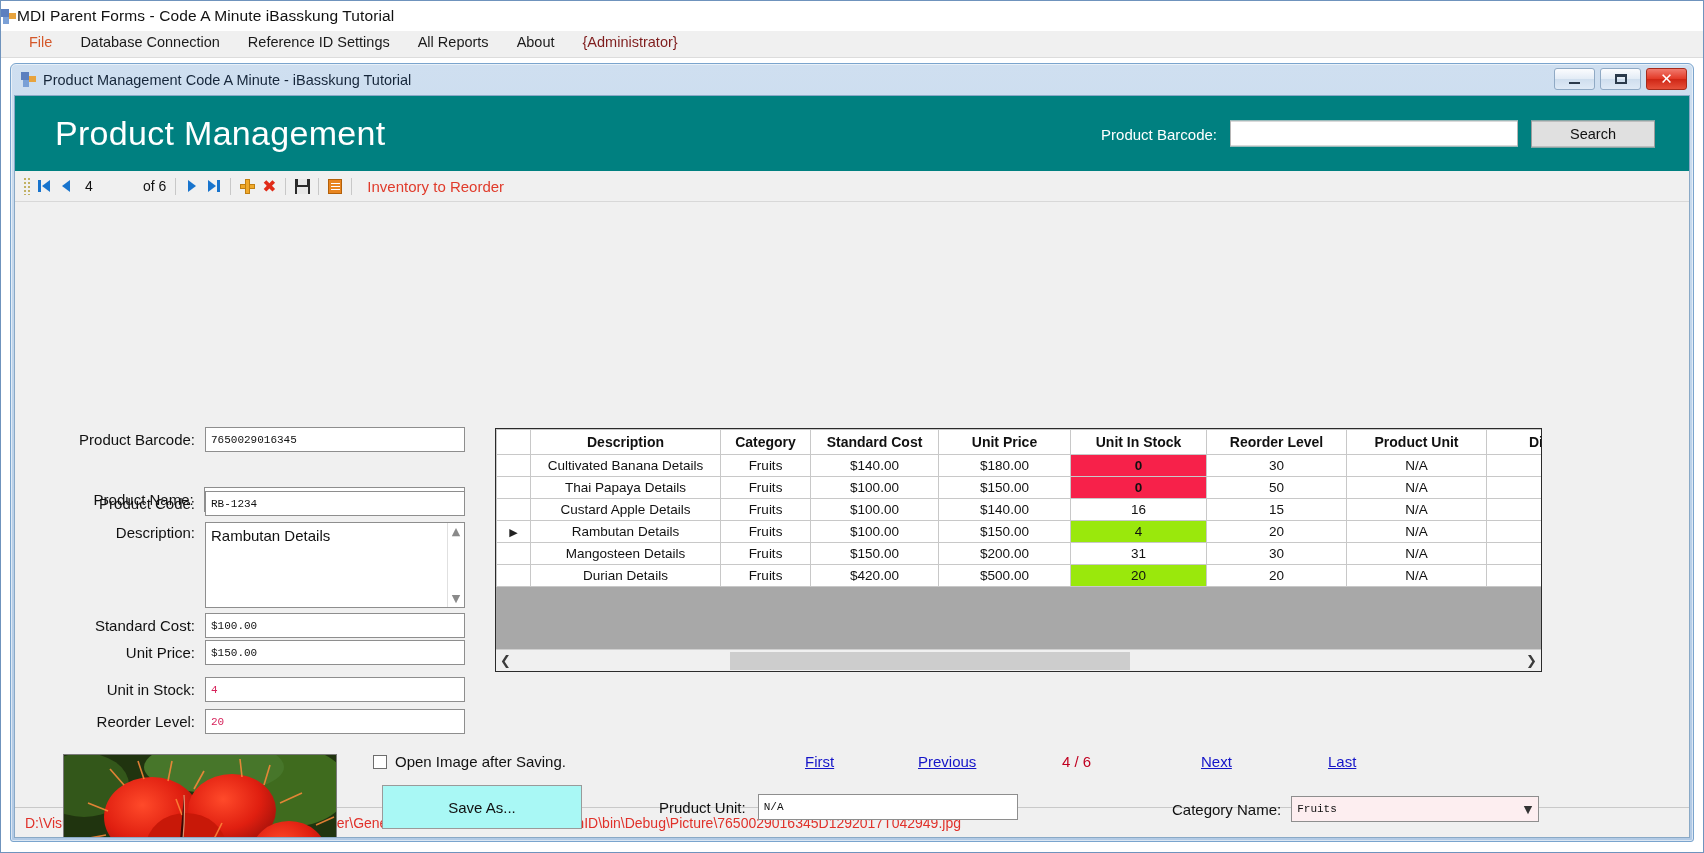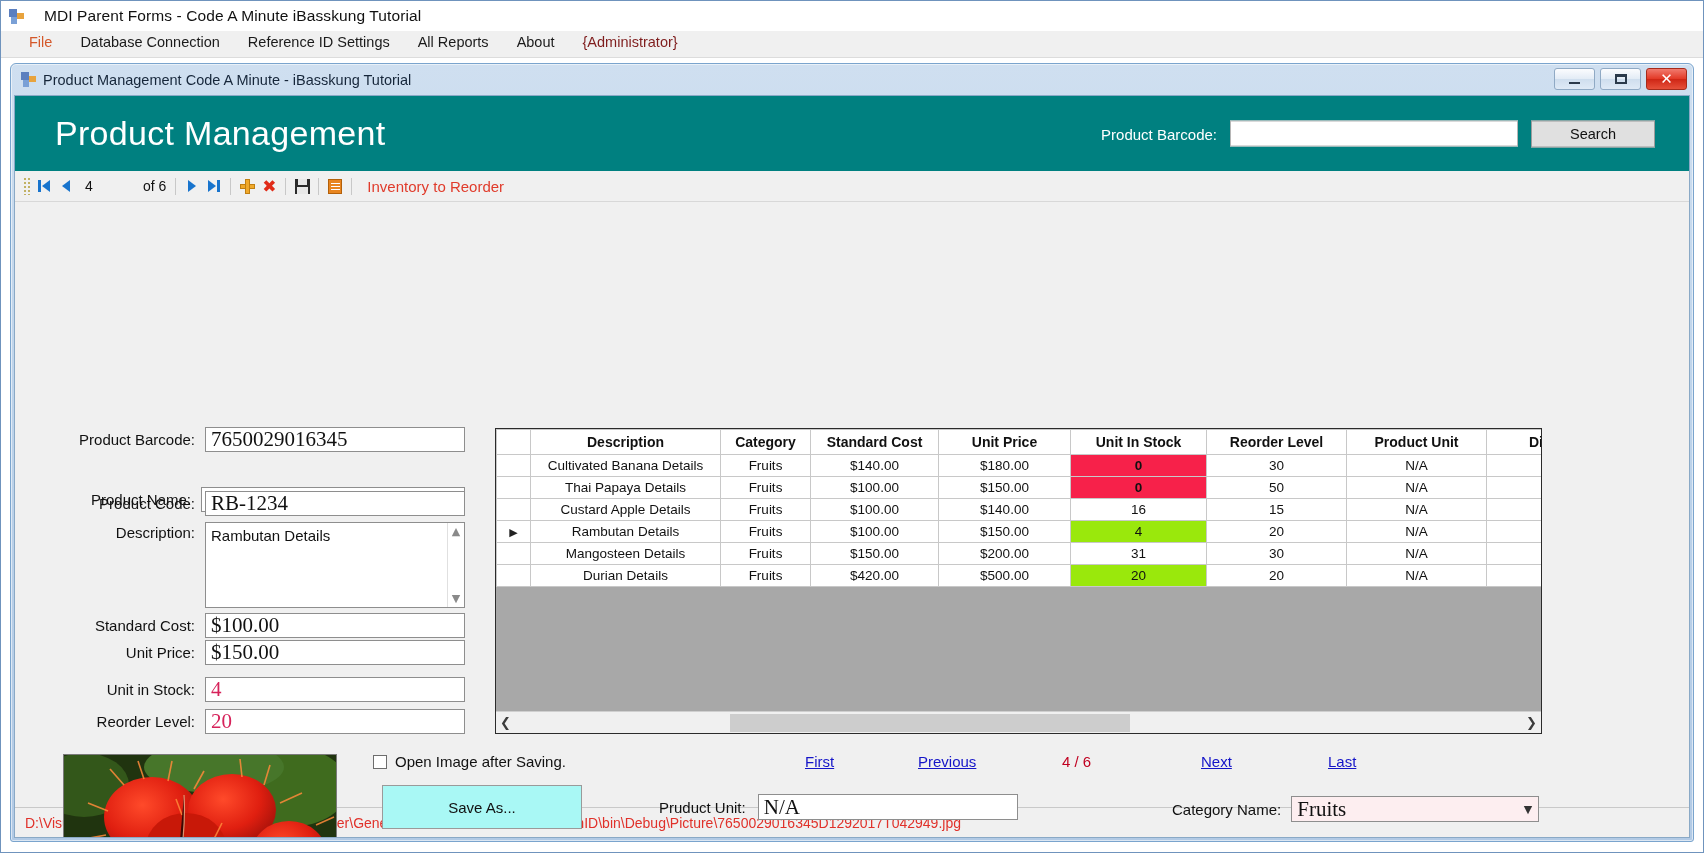--- a/index.html
+++ b/index.html
@@ -15,22 +15,21 @@
   #mdi-parent {
     position: absolute; inset: 0;
     background: #ffffff;
     border: 1px solid #6f93bd;
     display: flex; flex-direction: column;
   }
   #mdi-titlebar {
     height: 30px; flex: 0 0 30px;
     background: #ffffff;
     display: flex; align-items: center;
-    padding-left: 8px;
-    gap: 20px;
+    gap: 1px;
   }
   #mdi-titlebar .title-text {
     font-size: 15.5px; color: #111; letter-spacing: .1px;
   }
   .vs-icon {
     width: 15px; height: 15px; position: relative; flex: 0 0 15px;
   }
   .vs-icon i {
     position: absolute; display: block;
   }
@@ -176,34 +175,34 @@
   #reorder-text { color:#e03b2b; font-size: 15px; margin-left: 10px; }
 
   
   #body-area { flex: 1 1 auto; position: relative; }
 
   
   .frow { position: absolute; display: flex; align-items: center; }
   .flabel { font-size: 15px; color: #111; text-align: right; }
   .finput {
     border: 1px solid #8e8e8e; background: #fff;
-    font-size: 21px; color: #111; padding: 2px 5px;
-    font-family: Liberation Serif, serif;
+    font-size: 11px; color: #111; padding: 2px 5px;
+    font-family: Liberation Mono, monospace;
     height: 25px;
   }
   .finput.red-val { color: #d6225a; }
   #desc-wrap { position: absolute; left: 190px; top: 320px; width: 260px; height: 86px;
     border: 1px solid #8e8e8e; background: #fff; display:flex; }
   #desc-text { flex:1; font-size: 15px; color:#111; padding: 4px 5px; }
   #desc-scroll { width: 17px; background:#fff; border-left:1px solid #e0e0e0; display:flex; flex-direction:column; justify-content:space-between; }
   .sc-arrow { height: 17px; display:flex;align-items:center;justify-content:center;color:#8a8a8a;font-size:11px;font-family:"DejaVu Sans",sans-serif;}
 
   
   #grid-outer {
-    position: absolute; left: 480px; top: 226px; width: 1047px; height: 306px;
+    position: absolute; left: 480px; top: 226px; width: 1047px; height: 244px;
     border: 1px solid #2b2b2b; background: #a8a8a8;
     display: flex; flex-direction: column; overflow: hidden;
   }
   #grid-scrollport { flex: 1 1 auto; overflow: hidden; position: relative; }
   table.dg { border-collapse: collapse; width: 1360px; background: #fff; table-layout: fixed; }
   table.dg th, table.dg td {
     border: 1px solid #c8c8c8;
     font-size: 13.5px; color: #111;
     height: 22px; padding: 0 4px;
     white-space: nowrap; overflow: hidden;

